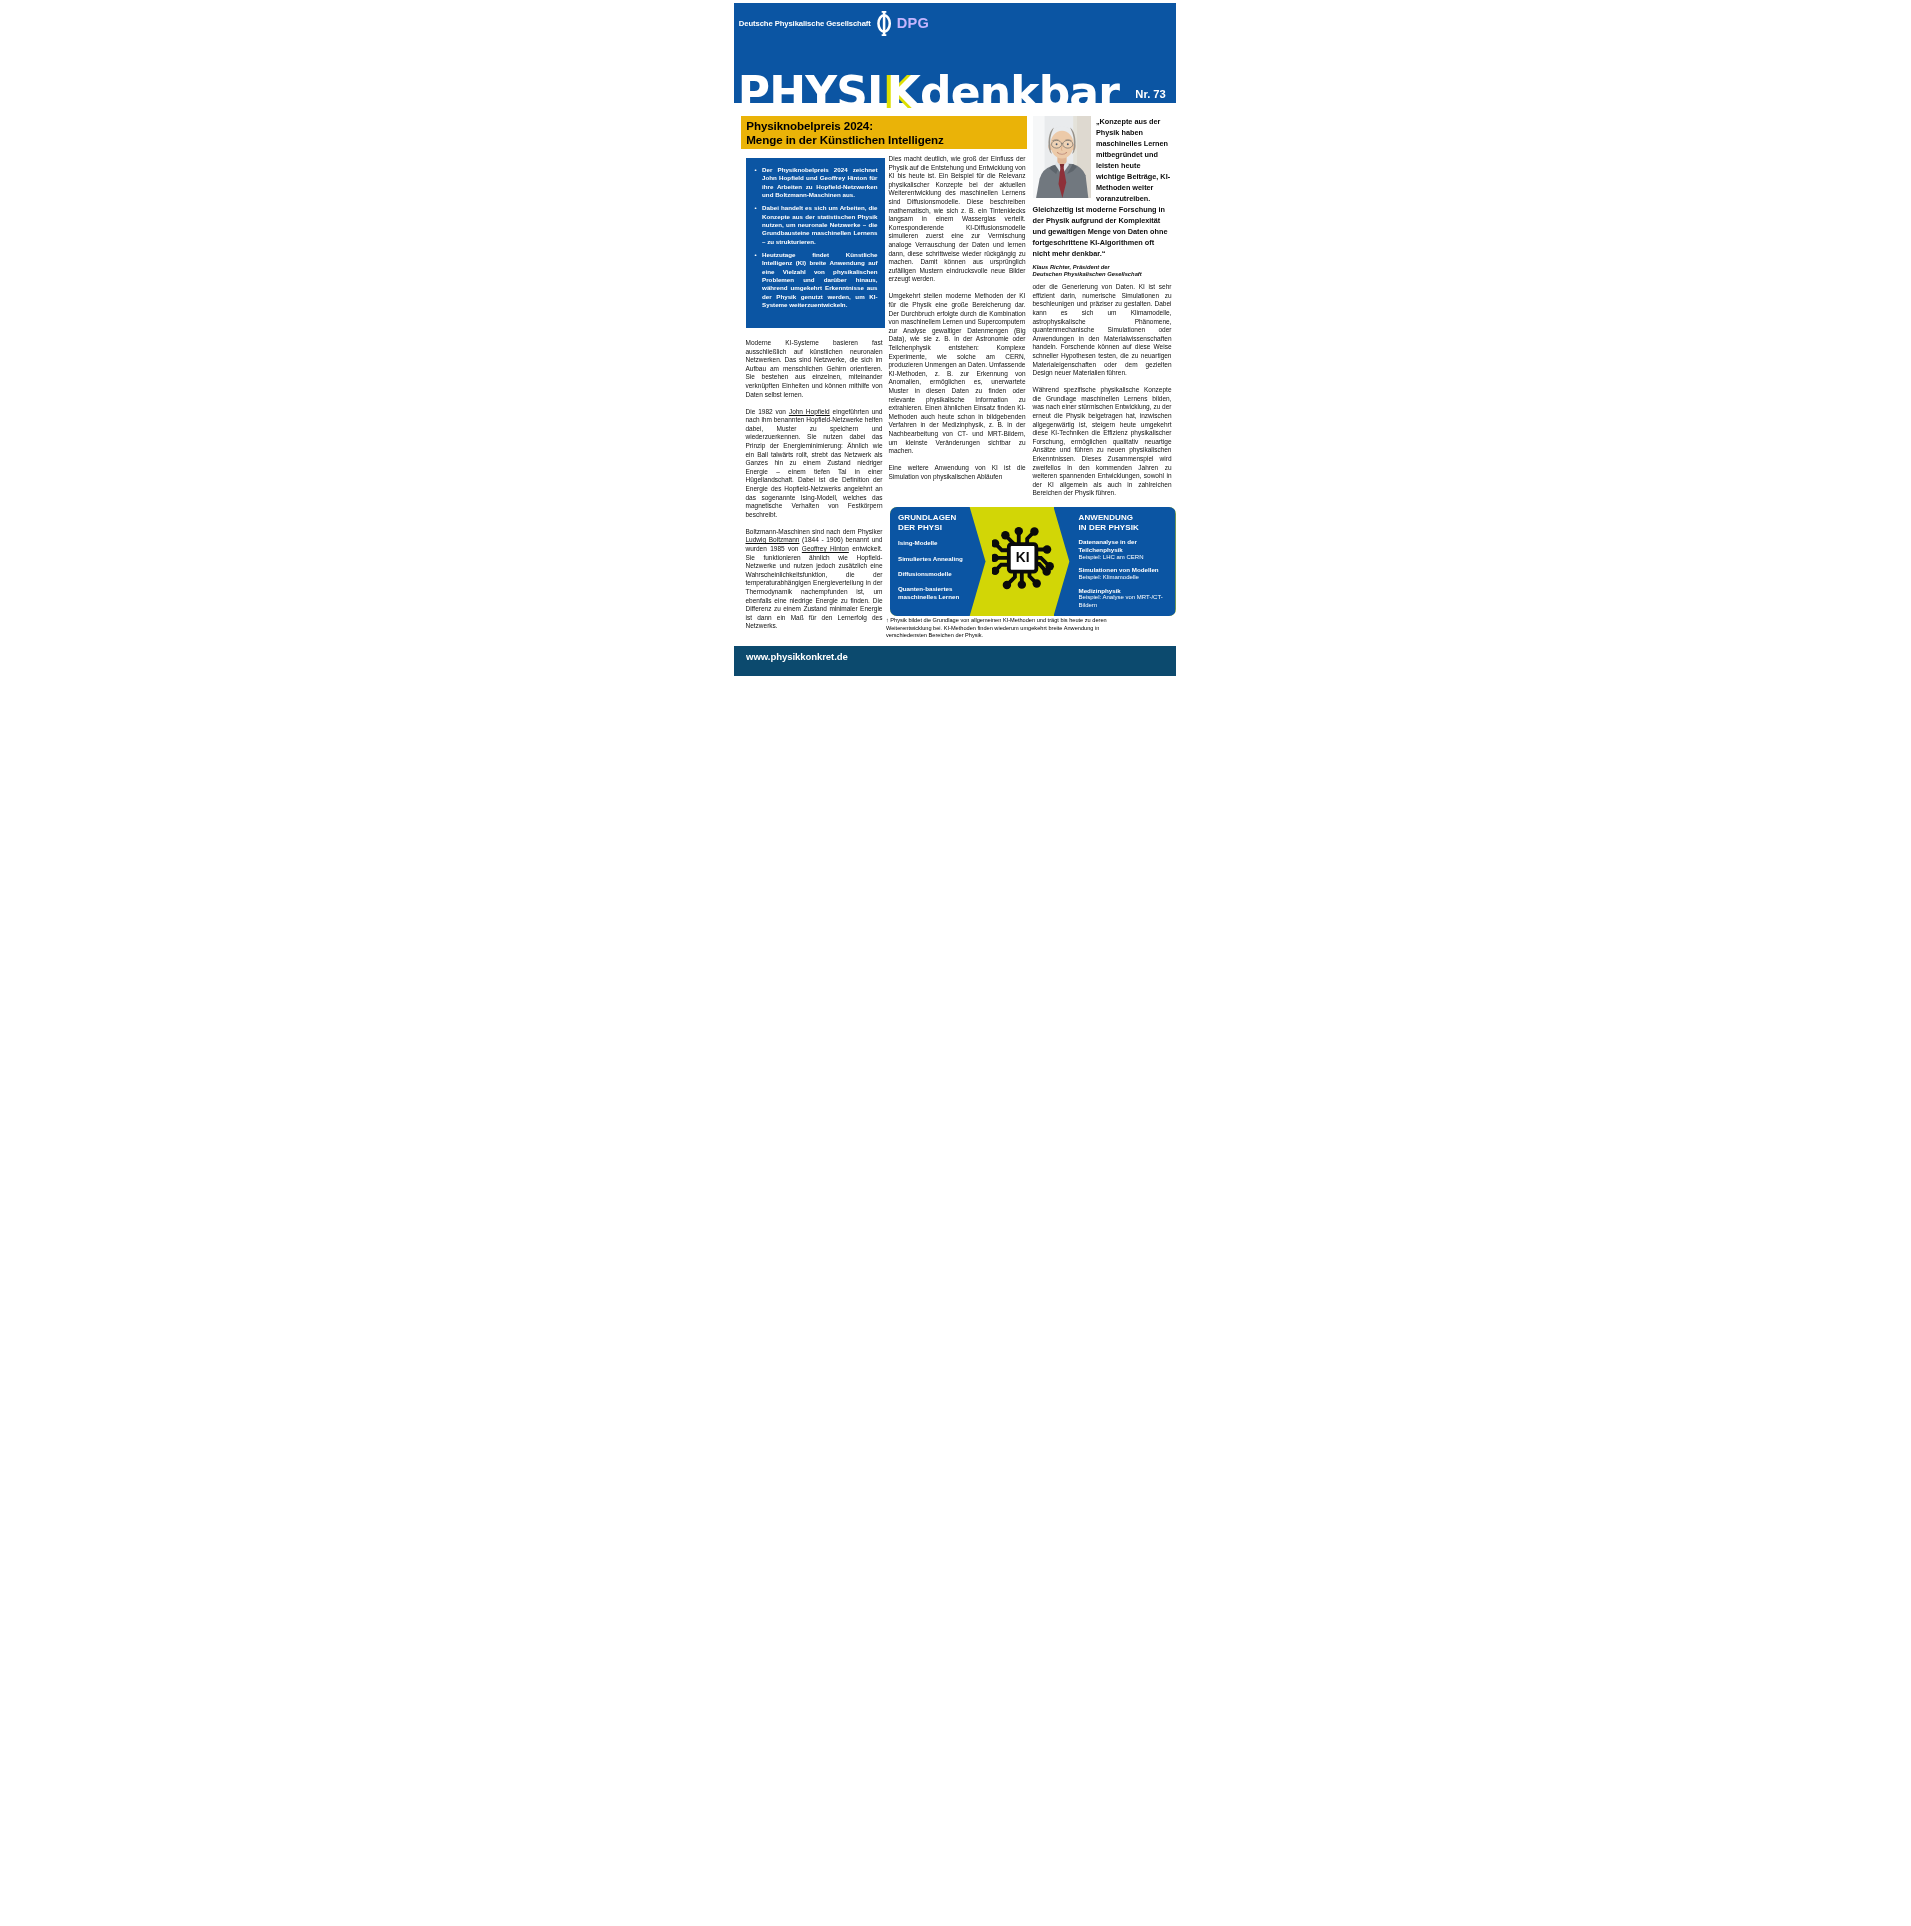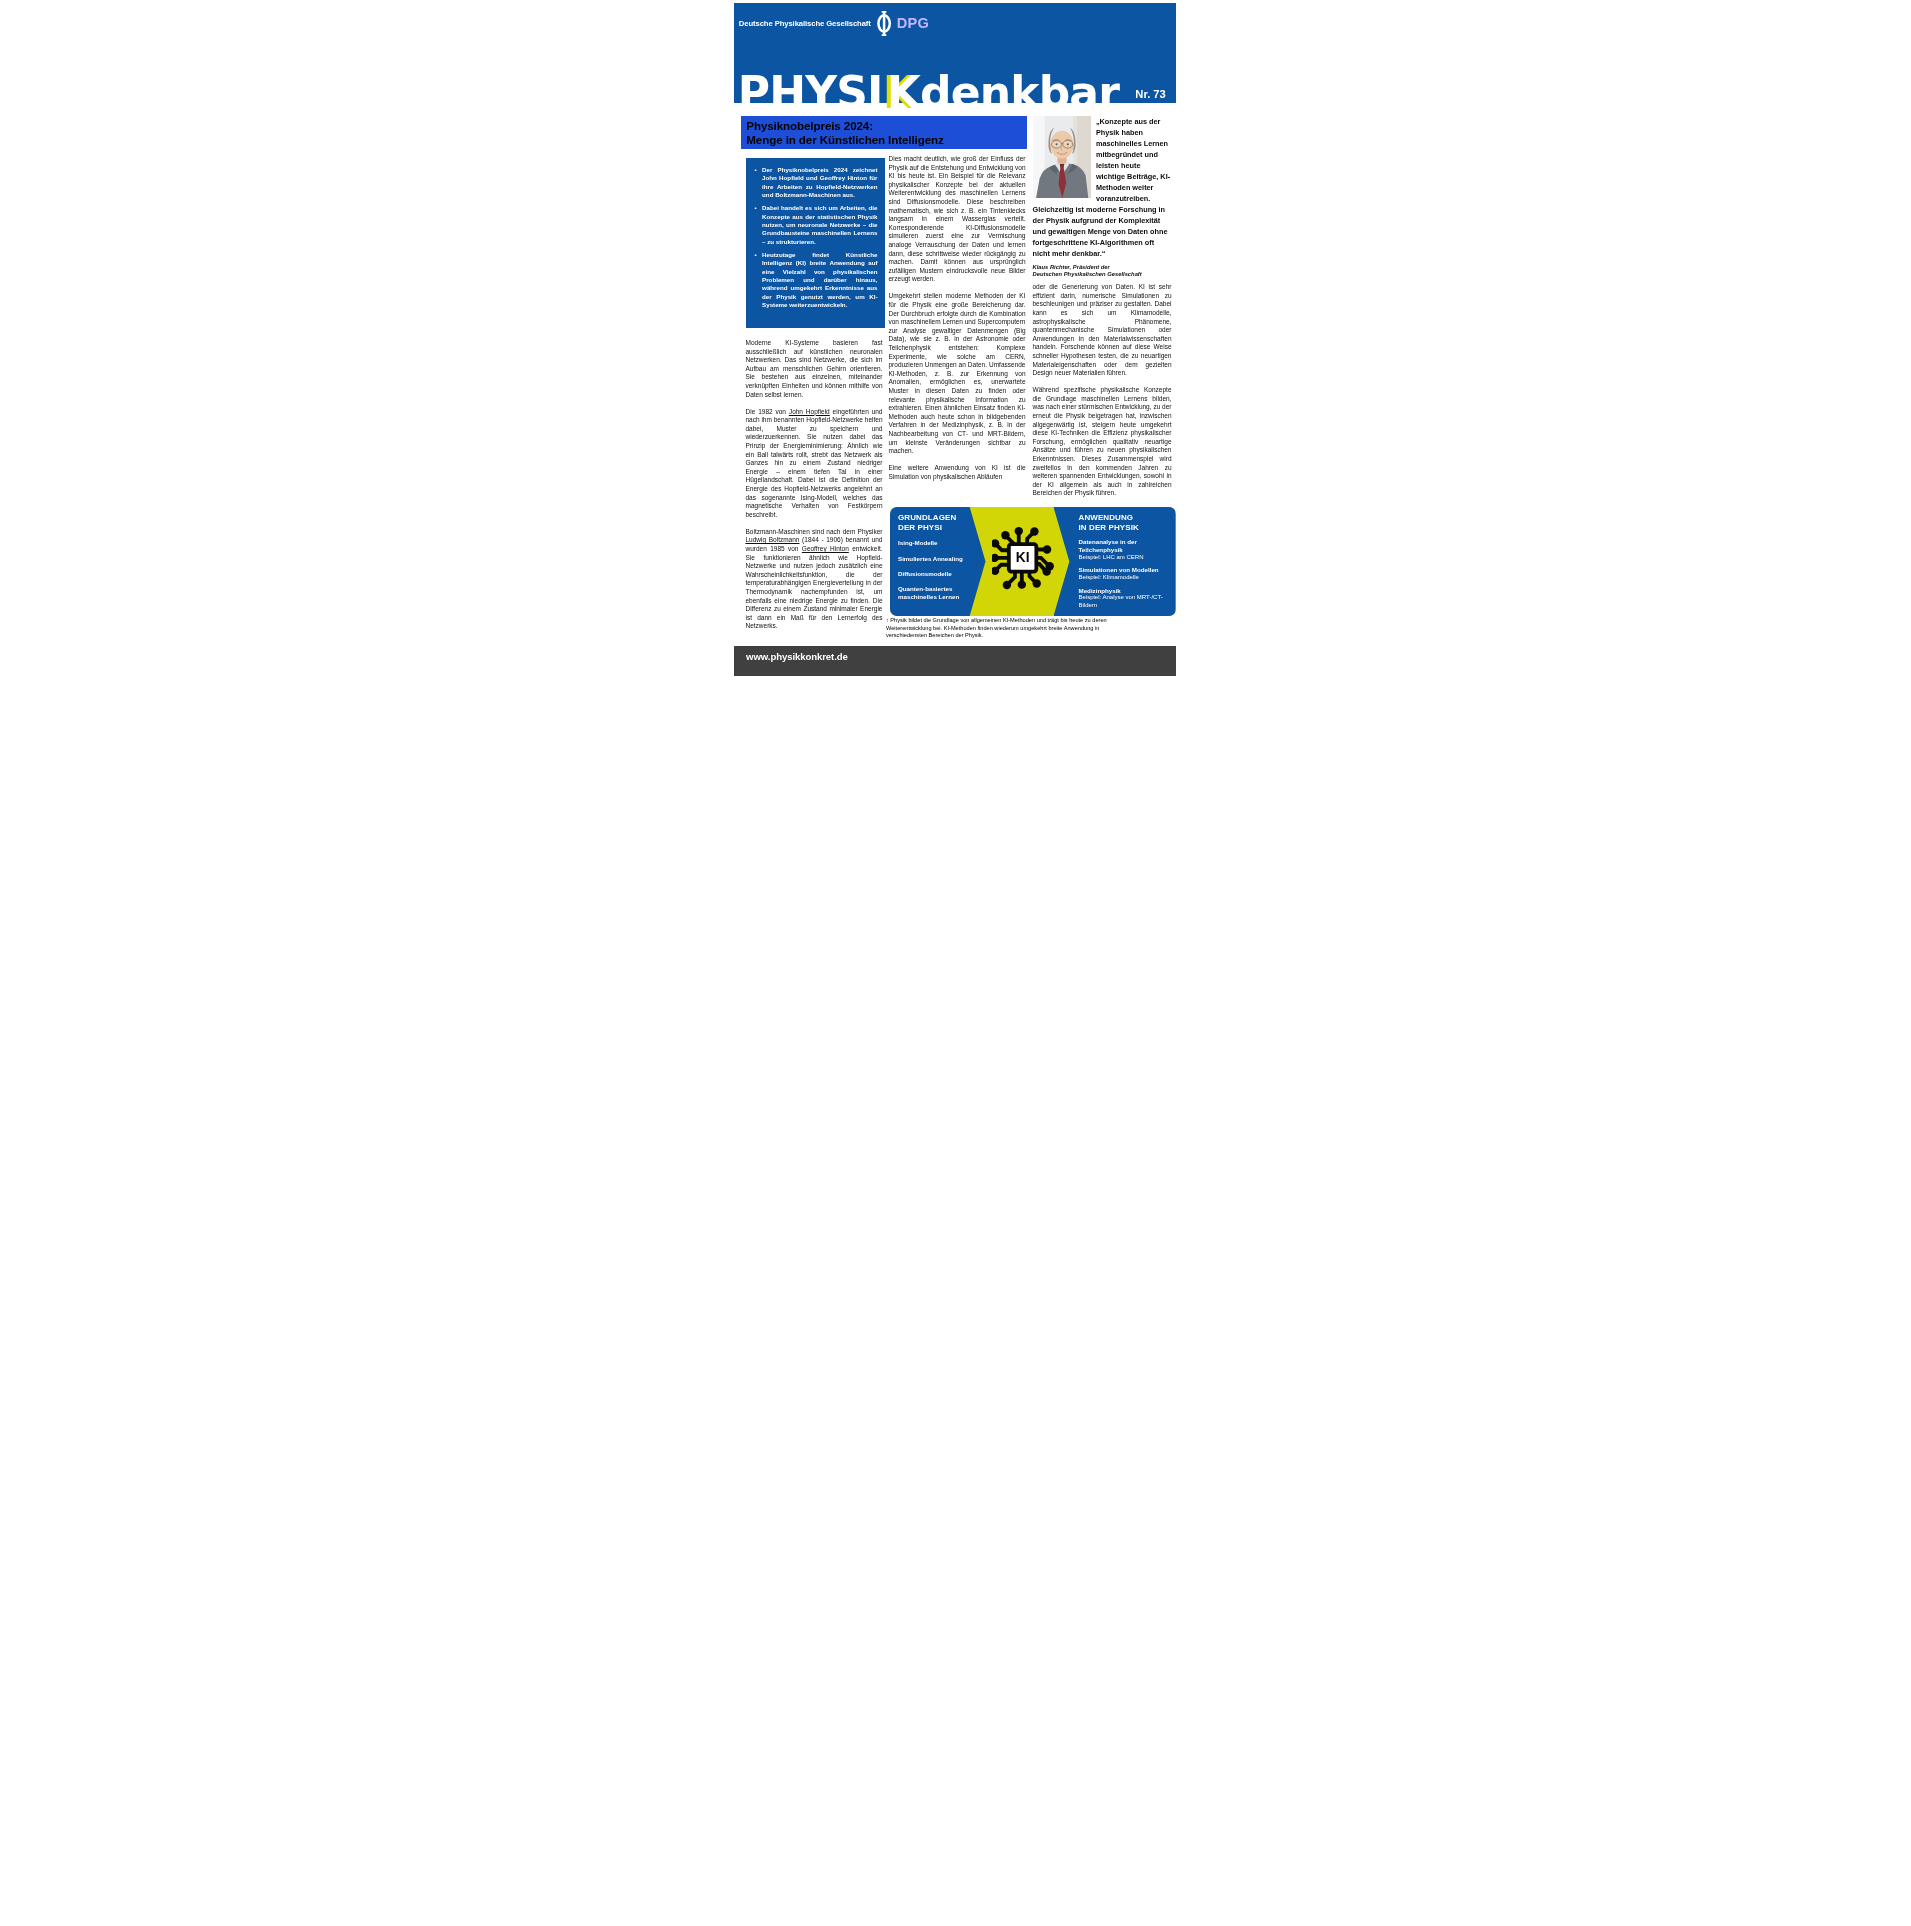--- a/index.html
+++ b/index.html
@@ -16,21 +16,21 @@
   .dpg-text { color:#c4b5fd; font-size:14.6px; font-weight:bold; letter-spacing:0.2px; }
   .logo-title { position:absolute; left:3.9px; top:68px; font-family:"DejaVu Sans", sans-serif;
                 font-weight:bold; font-size:44px; line-height:44px; letter-spacing:-0.8px;
                 color:#fff; white-space:nowrap; }
   .logo-kk { position:relative; display:inline-block; padding-right:0.09em; }
   .k-yellow { color:#dedf00; }
   .k-white { position:absolute; left:0.09em; top:0; color:#fff; }
   .issue { position:absolute; right:10px; bottom:3.1px; color:#fff; font-size:11.2px; font-weight:bold; }
 
   
-  .headline-box { position:absolute; left:24px; top:116px; width:286px; height:33px; background:#1d4ed8; padding:3.1px 0 0 5.8px; }
+  .headline-box { position:absolute; left:24px; top:116px; width:286px; height:33px; background:#eab308; padding:3.1px 0 0 5.8px; }
   .headline-line { font-size:11.6px; font-weight:bold; line-height:14.3px; color:#000; letter-spacing:-0.1px; white-space:nowrap; }
 
   
   .keypoints { position:absolute; left:29px; top:158px; width:139px; height:170px; background:#0b55a3; padding:8px 7px 0 7.7px; }
   .keypoints ul { list-style:none; }
   .keypoints li { position:relative; padding-left:8.9px; color:#fff; font-size:6.2px; font-weight:bold;
                   line-height:8.4px; text-align:justify; margin-bottom:4.6px; }
   .keypoints li::before { content:"\2022"; position:absolute; left:1.2px; top:0; font-weight:bold; }
 
   
@@ -62,21 +62,21 @@
   .ig-items li { font-size:6.2px; font-weight:bold; line-height:7.3px; margin-bottom:8px; }
   .ig-group { margin-top:5px; }
   .ig-group:first-of-type { margin-top:5.4px; }
   .ig-head { font-size:6.2px; font-weight:bold; line-height:7.7px; }
   .ig-sub  { font-size:6px; line-height:7.7px; }
   .chip-icon { position:absolute; left:102px; top:17.7px; }
 
   
   .caption { position:absolute; left:169px; top:617px; width:256px; font-size:5.8px; line-height:7.7px; color:#000;
              transform:scaleX(0.97); transform-origin:0 0; }
-  .footer { position:absolute; left:17.3px; top:646px; width:442px; height:39px; background:#404040; }
+  .footer { position:absolute; left:17.3px; top:646px; width:442px; height:39px; background:#0c4a6e; }
   .footer-url { position:absolute; left:12.3px; top:0; line-height:22px; color:#fff; font-size:9.6px; font-weight:bold; letter-spacing:-0.1px; }
 </style>
 </head>
 <body>
 
 <div class="page">
 
   <div class="header">
     <div class="brand-row">
       <span class="brand-text">Deutsche Physikalische Gesellschaft</span>

